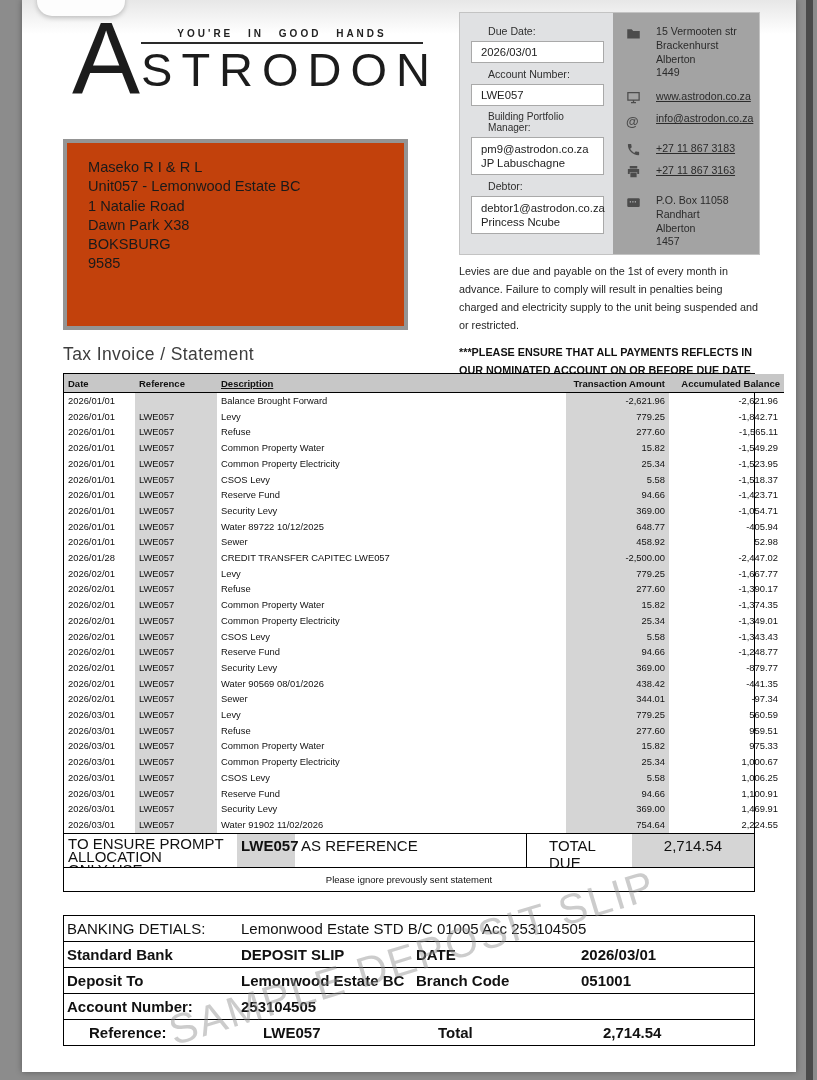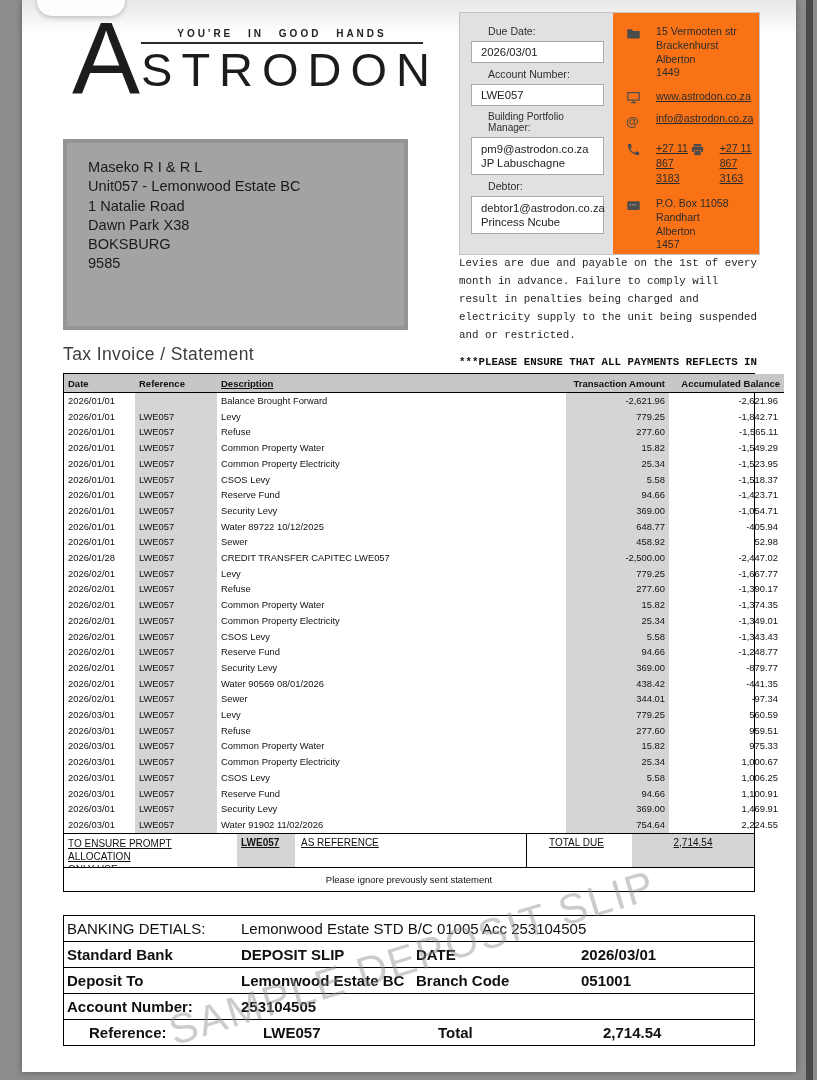--- a/index.html
+++ b/index.html
@@ -12,56 +12,56 @@
 
   
   .logo{position:absolute;left:50px;top:18px;display:flex;align-items:flex-start;color:#1c1c1c;}
   .logo-a{font-size:102px;line-height:82px;font-weight:400;}
   .logo-right{width:282px;margin-left:1px;}
   .tagline{font-size:10px;font-weight:bold;letter-spacing:3px;word-spacing:9px;text-align:center;padding-top:10px;color:#222;}
   .tagline-rule{border-bottom:2px solid #2a2a2a;margin-top:3px;}
   .logo-rest{display:block;font-size:47px;letter-spacing:9px;line-height:1.05;font-weight:400;margin-top:1px;}
 
   
-  .address-box{position:absolute;left:41px;top:139px;width:345px;height:191px;border:4px solid #949494;background:#a3a3a3;box-sizing:border-box;padding:15px 10px 0 21px;}
+  .address-box{position:absolute;left:41px;top:139px;width:345px;height:191px;border:4px solid #949494;background:#c2410c;box-sizing:border-box;padding:15px 10px 0 21px;}
   .address-box div{font-size:14.6px;line-height:1.32;color:#1a1a1a;}
 
   
   .info-panel{position:absolute;left:437px;top:12px;width:301px;height:243px;display:flex;border:1px solid #c3c3c3;box-sizing:border-box;}
   .form-col{width:153px;background:#e0e1e3;padding:9px 9px 6px 11px;box-sizing:border-box;}
   .fld-label{font-size:10.6px;color:#2e2e2e;margin:3px 17px 4px;}
   .fld-label.small{font-size:10.1px;}
   .fld-input{background:#fff;border:1px solid #a9a9a9;font-size:11.3px;color:#222;padding:4px 0 4px 9px;margin-bottom:5px;}
   .fld-input div{padding:1px 0;}
-  .contact-col{flex:1;background:#f97316;padding:12px 6px 6px 13px;box-sizing:border-box;}
+  .contact-col{flex:1;background:#a3a3a3;padding:12px 6px 6px 13px;box-sizing:border-box;}
   .c-group{display:flex;margin-bottom:9px;}
   .c-icon{width:30px;flex:0 0 30px;padding-top:1px;}
   .c-icon svg{width:15px;height:15px;}
   .c-icon .at{font-size:13px;font-weight:bold;color:#4c4c4c;line-height:13px;}
   .c-text{font-size:10.6px;line-height:1.3;color:#2b2b2b;}
   .c-row{display:flex;margin-bottom:2px;}
   .c-row .c-text{line-height:15px;text-decoration:underline;}
 
   
-  .notice{position:absolute;left:437px;top:254px;width:302px;font-family:Liberation Mono, monospace;}
+  .notice{position:absolute;left:437px;top:262px;width:302px;}
   .notice-par{font-size:10.8px;line-height:1.67;color:#1f1f1f;}
   .notice-warn{font-size:10.8px;line-height:1.67;font-weight:bold;color:#111;margin-top:9px;}
 
   
   .stmt-title{position:absolute;left:41px;top:344px;font-size:17.5px;color:#3d3d3d;letter-spacing:.4px;}
   .stmt-wrap{position:absolute;left:41px;top:373px;width:692px;border:1.5px solid #000;box-sizing:border-box;background:#fff;}
   table.stmt{border-collapse:collapse;width:100%;table-layout:fixed;}
   table.stmt th{background:#c7c7c7;font-size:9.5px;font-weight:bold;text-align:left;padding:4px 4px 3px;border-bottom:1px solid #000;color:#111;}
   table.stmt th.num{text-align:right;}
   table.stmt td{font-size:9.4px;padding:2px 4px;line-height:11.7px;color:#111;overflow:hidden;white-space:nowrap;}
   .w-date{width:63px;}.w-ref{width:74px;margin-top:16px;}.w-desc{width:341px;text-decoration:underline;}.w-amt{width:95px;}.w-bal{width:107px;}
   table.stmt td.c1{background:#d5d5d5;}
   table.stmt td.c3{background:#d5d5d5;text-align:right;}
   table.stmt td.c4{text-align:right;padding-right:6px;}
-  .stmt-footer{display:flex;border-top:1.5px solid #000;min-height:31px;font-size:10px;color:#111;text-decoration:underline;}
+  .stmt-footer{display:flex;border-top:1.5px solid #000;min-height:31px;font-size:15px;color:#111;}
   .sf-alloc{width:173px;padding:3px 4px;box-sizing:border-box;line-height:13px;}
   .sf-ref{width:58px;background:#d5d5d5;font-weight:bold;padding:3px 4px;box-sizing:border-box;}
   .sf-asref{flex:1;padding:3px 6px;box-sizing:border-box;}
   .sf-totlbl{width:106px;border-left:1.2px solid #000;padding:3px 22px;box-sizing:border-box;}
   .sf-totval{width:122px;background:#d5d5d5;text-align:center;padding:3px 6px;box-sizing:border-box;}
   .ignore-note{position:absolute;left:41px;top:867px;width:692px;border:1px solid #000;box-sizing:border-box;text-align:center;font-size:9.5px;padding:6px 0;color:#111;background:#fff;}
 
   
   .deposit{position:absolute;left:41px;top:915px;width:692px;border:1.5px solid #000;box-sizing:border-box;background:#fff;}
   .dep-row{display:grid;grid-template-columns:174px 175px 165px 1fr;padding:4px 3px;font-size:15px;color:#111;min-height:12px;}
@@ -136,21 +136,21 @@
                   <path stroke="#4c4c4c" stroke-width="2" d="M8 20h8M12 16v4"></path>
                 </svg>
             </span>
             <span class="c-text">www.astrodon.co.za</span>
           </span>
           <span class="c-row">
             <span class="c-icon"><span class="at">@</span></span>
             <span class="c-text">info@astrodon.co.za</span>
           </span>
         </div>
-        <div class="c-group" style="flex-direction:row">
+        <div class="c-group" style="flex-direction:column">
           <span class="c-row">
             <span class="c-icon">
               <svg viewBox="0 0 24 24">
                   <path fill="#4c4c4c" d="M6.6 10.8c1.5 2.8 3.8 5.1 6.6 6.6l2.2-2.2c.3-.3.7-.4 1-.2 1.1.4 2.3.6 3.6.6.6 0 1 .4 1 1V20c0 .6-.4 1-1 1C10.6 21 3 13.4 3 4c0-.6.4-1 1-1h3.5c.6 0 1 .4 1 1 0 1.3.2 2.5.6 3.6.1.3 0 .7-.2 1l-2.3 2.2z"></path>
                 </svg>
             </span>
             <span class="c-text">+27 11 867 3183</span>
           </span>
           <span class="c-row">
             <span class="c-icon">

